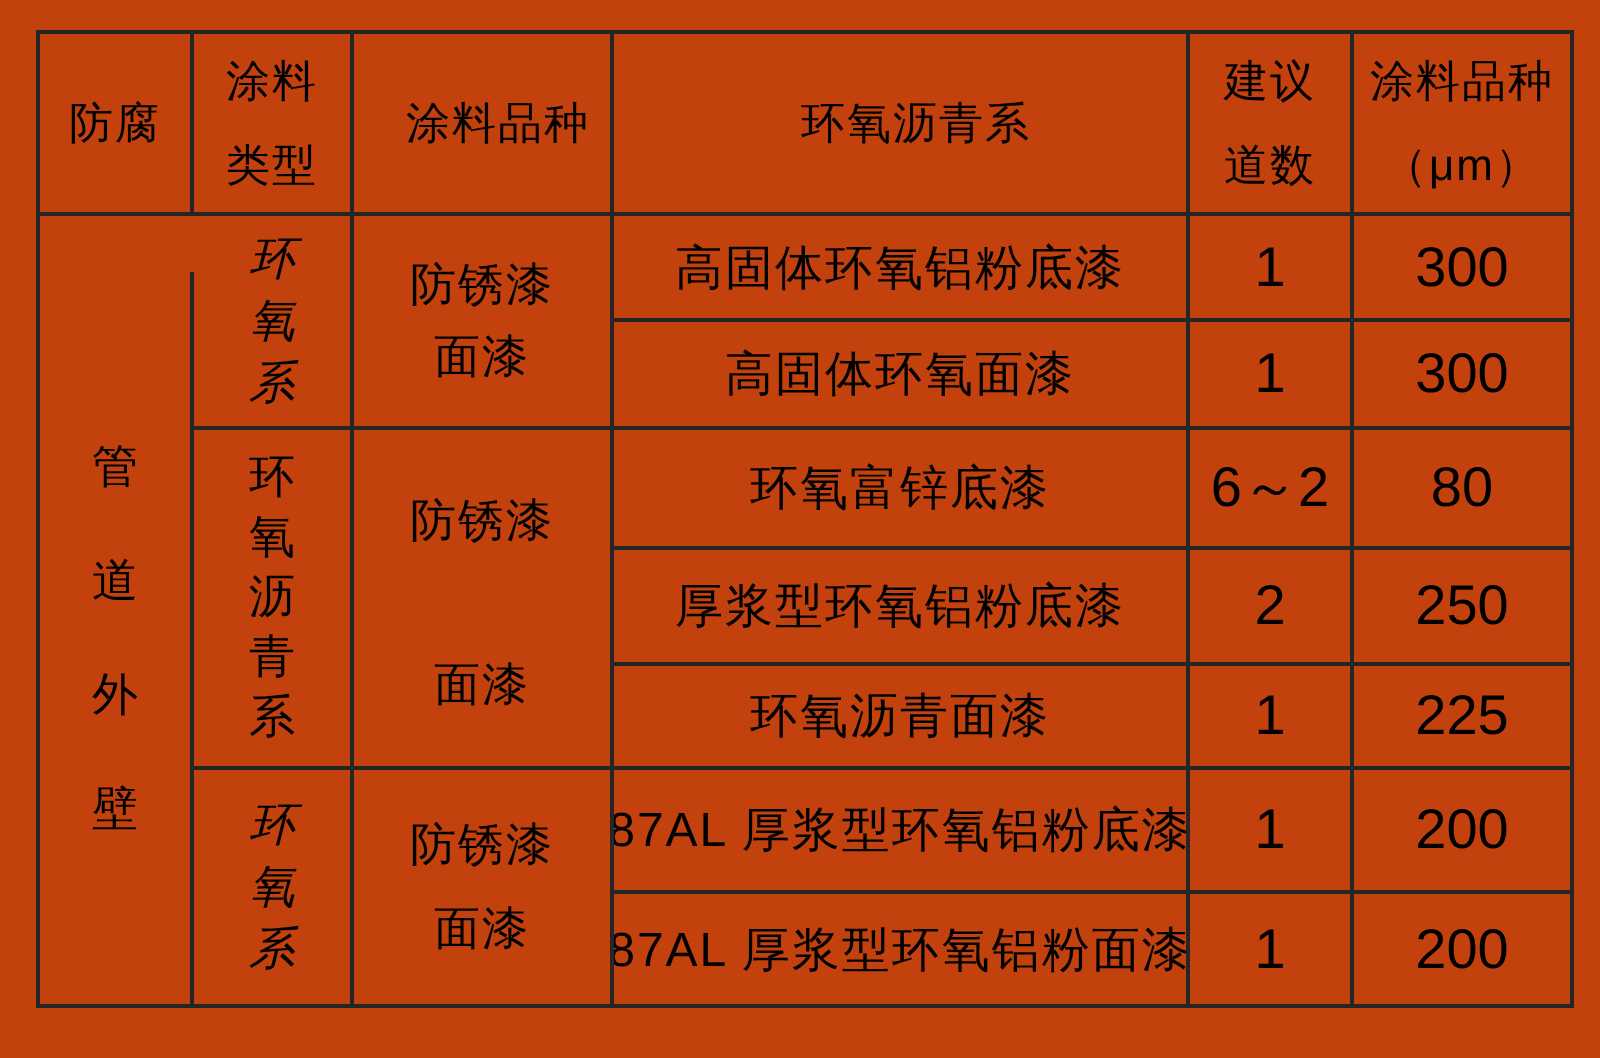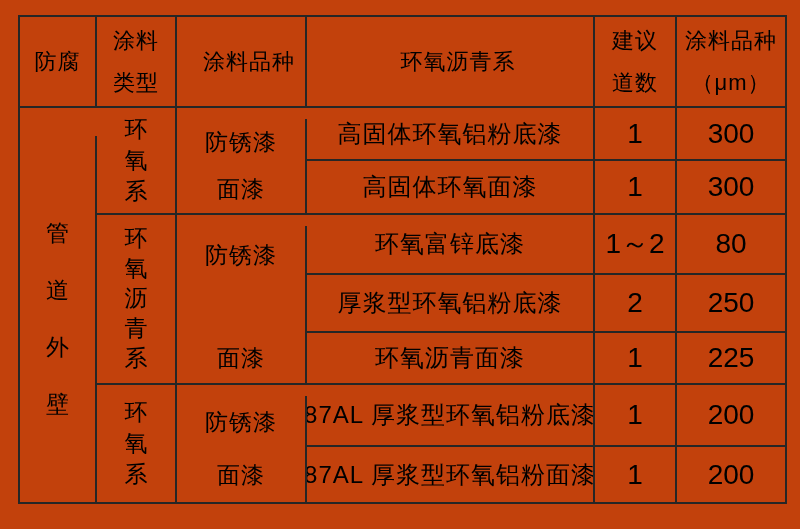--- a/index.html
+++ b/index.html
@@ -39,38 +39,37 @@
   .hdr .ln { line-height: 42px; white-space: nowrap; }
   .hdr.single { font-size: 22px; padding-left: 16px; }
 
   
   .vert {
     word-break: break-all;
     text-align: center;
     font-size: 23px;
   }
   .part-text  { width: 28px; line-height: 57px; }
-  .type-text3 { width: 28px; line-height: 31px; }
+  .type-text3 { width: 28px; line-height: 31px; font-style: italic; }
   .type-text5 { width: 28px; line-height: 30px; }
 
   
   .c1{grid-column:1} .c2{grid-column:2} .c3{grid-column:3}
   .c4{grid-column:4} .c5{grid-column:5} .c6{grid-column:6}
   .r2{grid-row:2} .r3{grid-row:3} .r4{grid-row:4} .r5{grid-row:5}
   .r6{grid-row:6} .r7{grid-row:7} .r8{grid-row:8}
   .rows-all { grid-row: 2 / 9; margin-top: 28px; }
   .rows-g1  { grid-row: 2 / 4; }
   .rows-g2  { grid-row: 4 / 7; font-family: Liberation Serif, serif; }
   .rows-g3  { grid-row: 7 / 9; }
 
   
   .variety {
     display: grid;
-    padding: 0;
-    margin-top: 11px;
+    padding: 16px;
   }
   .variety > div {
     display: flex;
     align-items: center;
     justify-content: center;
     font-size: 23px;
     letter-spacing: 1px;
   }
   .variety.v-g1 { grid-template-rows: 1fr 1fr; }
   .variety.v-g2 { grid-template-rows: 58px 1fr 50px; }
@@ -137,21 +136,21 @@
 
     <div class="cell c4 r2 name">高固体环氧铝粉底漆</div>
     <div class="cell c5 r2 num">1</div>
     <div class="cell c6 r2 num">300</div>
 
     <div class="cell c4 r3 name">高固体环氧面漆</div>
     <div class="cell c5 r3 num">1</div>
     <div class="cell c6 r3 num">300</div>
 
     <div class="cell c4 r4 name">环氧富锌底漆</div>
-    <div class="cell c5 r4 num">1～2</div>
+    <div class="cell c5 r4 num">6～2</div>
     <div class="cell c6 r4 num">80</div>
 
     <div class="cell c4 r5 name">厚浆型环氧铝粉底漆</div>
     <div class="cell c5 r5 num">2</div>
     <div class="cell c6 r5 num">250</div>
 
     <div class="cell c4 r6 name">环氧沥青面漆</div>
     <div class="cell c5 r6 num">1</div>
     <div class="cell c6 r6 num">225</div>
 

